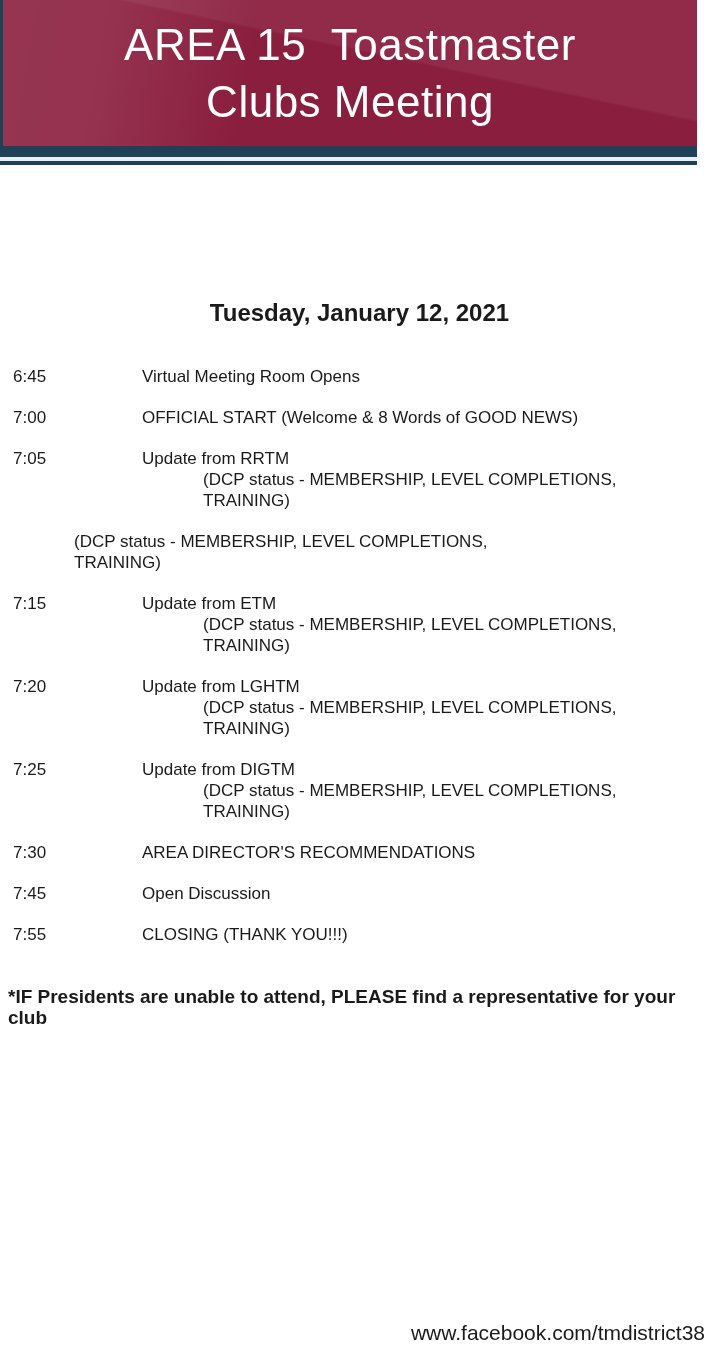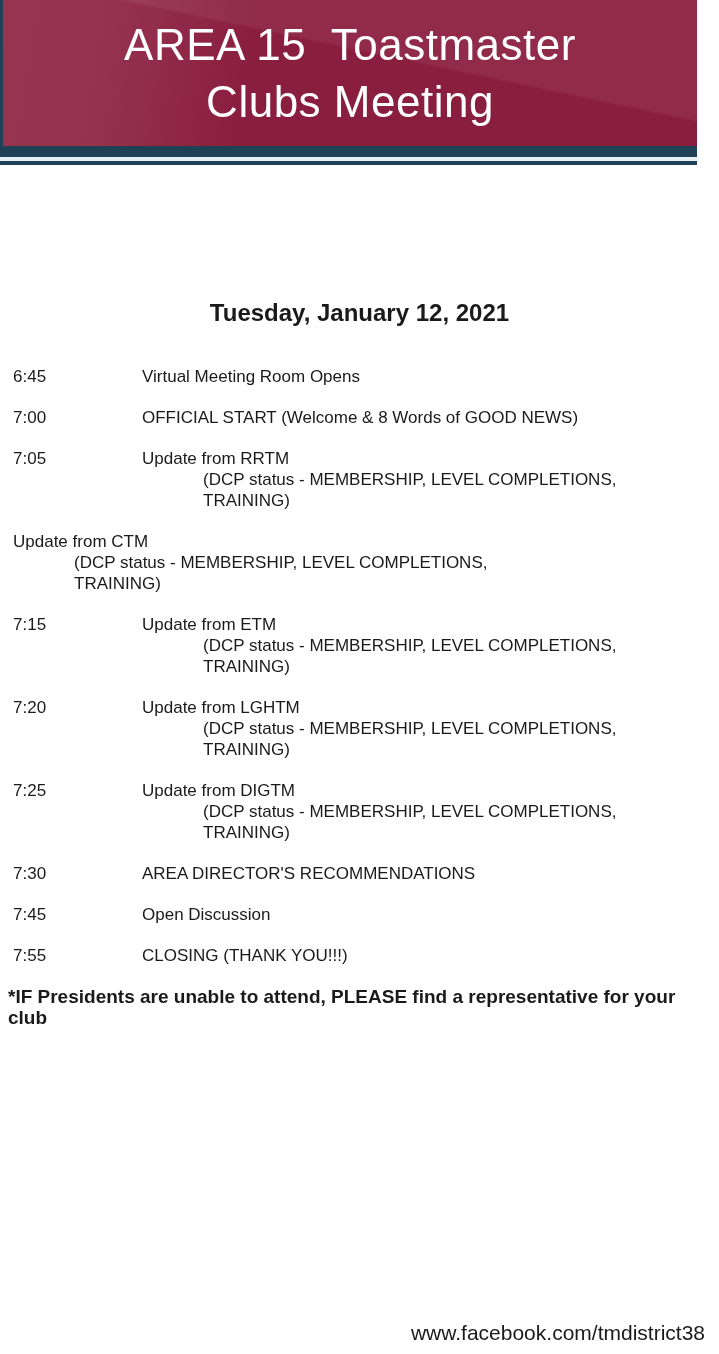--- a/index.html
+++ b/index.html
@@ -97,21 +97,20 @@
     <div class="agenda-time">7:05</div>
     <div class="agenda-desc">
       <div class="agenda-item-title">Update from RRTM</div>
     <div class="detail-line">(DCP status - MEMBERSHIP, LEVEL COMPLETIONS,</div>
           <div class="detail-line">TRAINING)</div>
         </div>
   </div>
 
   <div class="agenda-row">
     <div class="agenda-desc">
-      <div class="agenda-item-title">Update from CTM</div>
     <div class="detail-line">(DCP status - MEMBERSHIP, LEVEL COMPLETIONS,</div>
           <div class="detail-line">TRAINING)</div>
         </div>
   </div>
 
   <div class="agenda-row">
     <div class="agenda-time">7:15</div>
     <div class="agenda-desc">
       <div class="agenda-item-title">Update from ETM</div>
     <div class="detail-line">(DCP status - MEMBERSHIP, LEVEL COMPLETIONS,</div>

